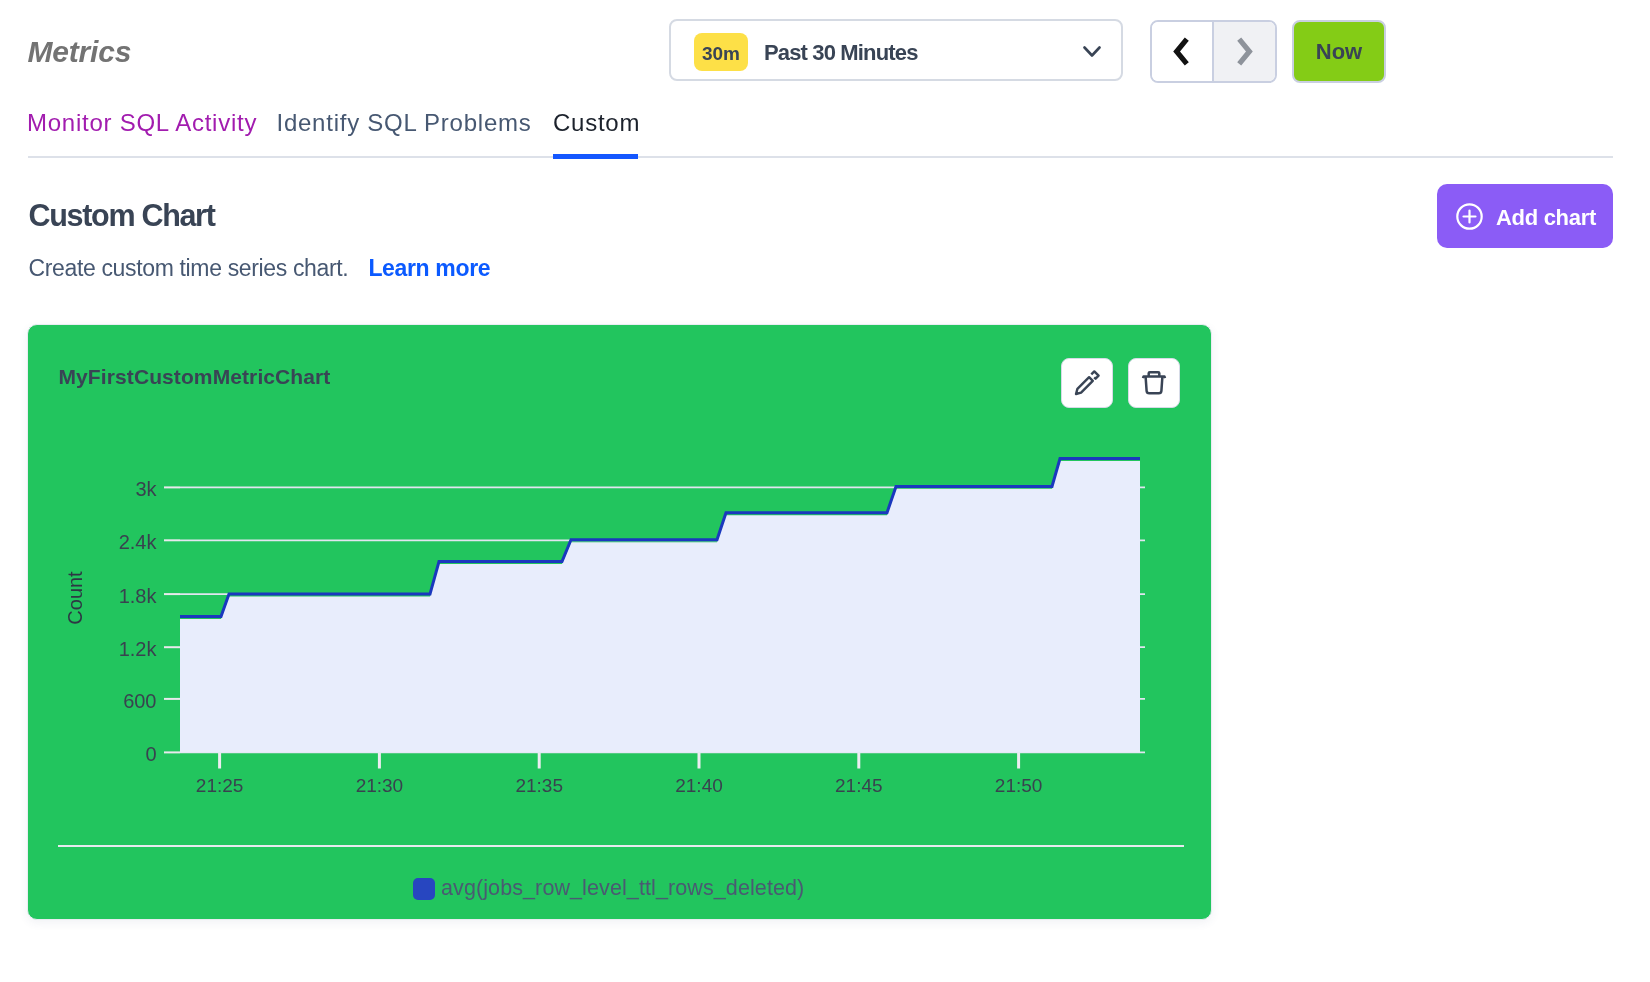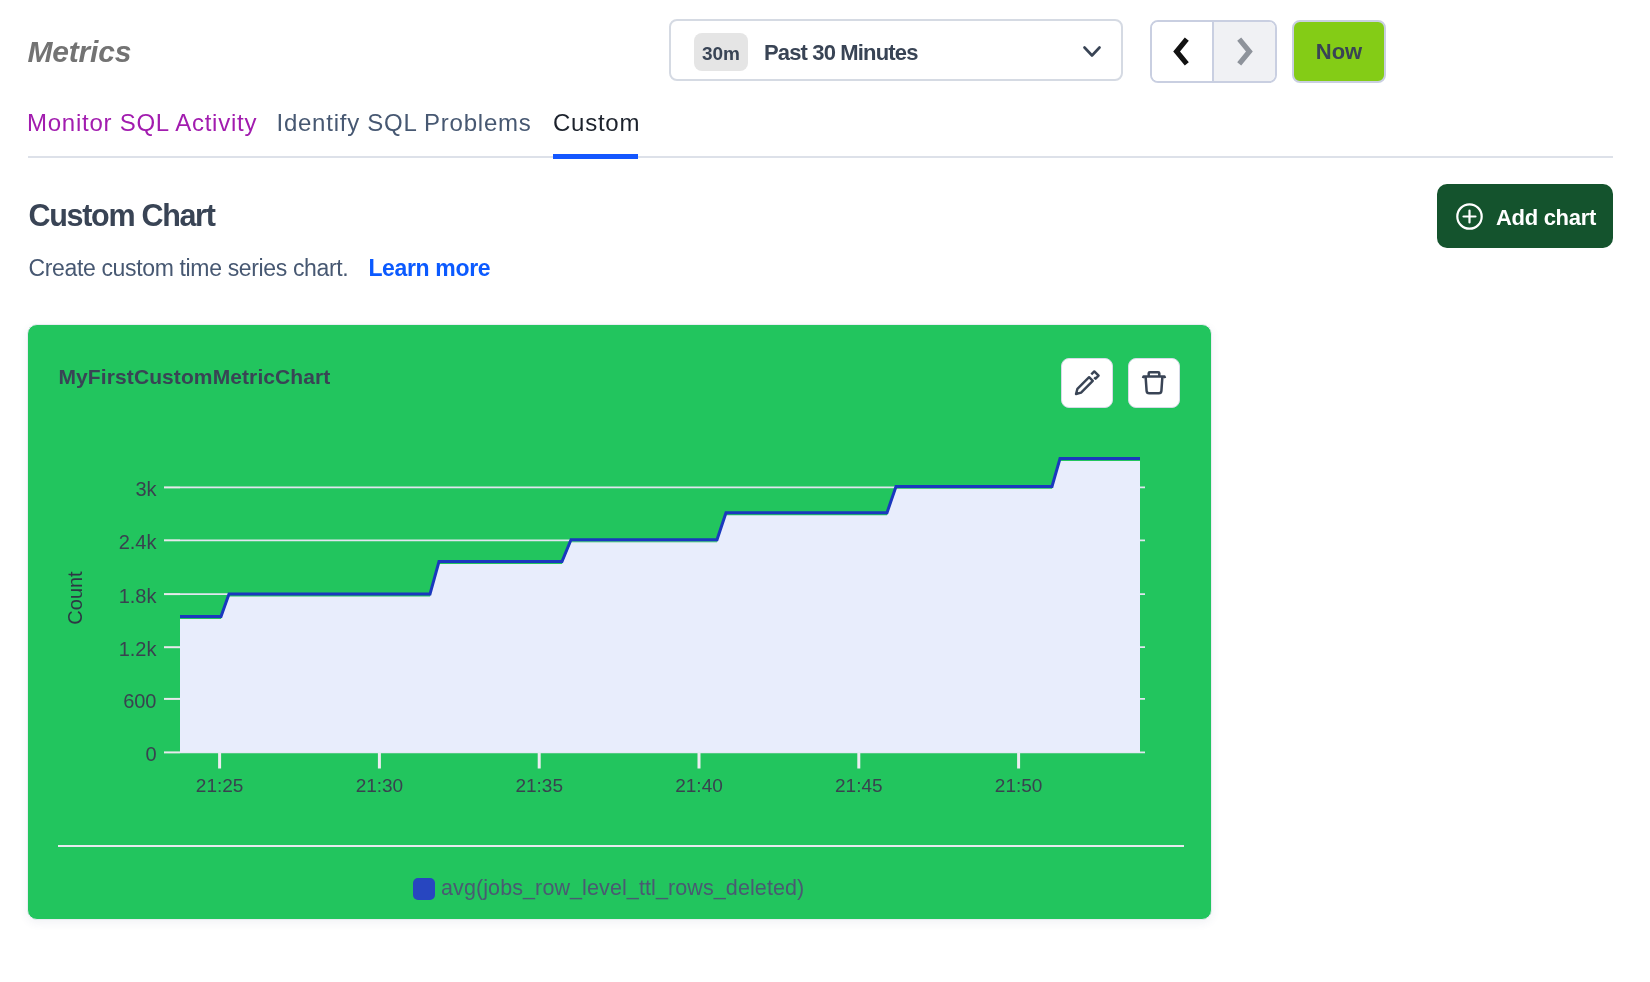--- a/index.html
+++ b/index.html
@@ -4,21 +4,21 @@
 <style>
 * { margin:0; padding:0; box-sizing:border-box; }
 html,body { width:1650px; height:982px; background:#ffffff; font-family:"Liberation Sans",sans-serif; position:relative; overflow:hidden; }
 .abs { position:absolute; }
 
 
 #h1-metrics { left:27.5px; top:36.6px; font-size:30px; line-height:30px; font-weight:700; color:#737373; letter-spacing:-0.2px;font-style:italic; }
 
 
 #dd { left:669px; top:19px; width:454px; height:62px; background:#fff; border:2px solid #d5dae3; border-radius:8px; }
-#dd-badge { left:694px; top:32.5px; width:54px; height:38px; background:#e5e5e5; border-radius:8px; text-align:center; line-height:41px; font-size:19px; font-weight:700; color:#394455; }
+#dd-badge { left:694px; top:32.5px; width:54px; height:38px; background:#fde047; border-radius:8px; text-align:center; line-height:41px; font-size:19px; font-weight:700; color:#394455; }
 #dd-label { left:764px; top:39.5px; font-size:22px; line-height:25px; font-weight:700; color:#394455; letter-spacing:-0.85px; }
 #dd-chev { left:1083px; top:46px; }
 
 
 #arrows { left:1150px; top:20px; width:127px; height:63px; border:2px solid #c9cfe1; border-radius:8px; overflow:hidden; display:flex; }
 #arrow-l { width:61.5px; height:100%; background:#fff; border-right:2px solid #c9cfe1; display:flex; align-items:center; justify-content:center; }
 #arrow-r { flex:1; height:100%; background:#f0f1f4; display:flex; align-items:center; justify-content:center; }
 #btn-now { left:1292px; top:20px; width:94px; height:63px; background:#84cc16; border:2px solid #c9cfe1; border-radius:8px; text-align:center; line-height:59px; font-size:22px; font-weight:700; color:#394455; }
 
 
@@ -26,21 +26,21 @@
 #tab1 { left:27px; color:#a21caf; }
 #tab2 { left:276.5px; color:#475872; }
 #tab3 { left:553px; color:#1c222c; }
 #tabline { left:28px; top:156px; width:1585px; height:2px; background:#dde1e9; }
 #tabul { left:552.5px; top:153.5px; width:85.5px; height:5.5px; background:#1457ff; }
 
 
 #h2-cc { left:28.5px; top:199.8px; font-size:30.5px; line-height:30.5px; font-weight:700; color:#394455; letter-spacing:-1.3px; }
 #para { left:28.5px; top:257px; font-size:23px; line-height:23px; color:#475872; letter-spacing:-0.35px; }
 #para a { color:#0b5aff; font-weight:700; text-decoration:none; margin-left:14px; }
-#btn-add { left:1437px; top:184px; width:176px; height:64px; background:#14532d; border-radius:10px; color:#fff; }
+#btn-add { left:1437px; top:184px; width:176px; height:64px; background:#8b5cf6; border-radius:10px; color:#fff; }
 #btn-add svg { position:absolute; left:19px; top:19px; }
 #btn-add span { position:absolute; left:59px; top:21px; font-size:22px; font-weight:700; line-height:25px; letter-spacing:-0.3px; }
 
 
 #card { left:27px; top:324px; width:1185px; height:596px; background:#22c55e; border:1.5px solid #e9ecf2; border-radius:10px; box-shadow:0 3px 10px rgba(60,70,110,0.07); }
 #card-title { left:30.5px; top:38.5px; font-size:21px; line-height:25px; font-weight:700; color:#394455; letter-spacing:0.1px; }
 .iconbtn { width:52px; height:50px; background:#fff; border:1.5px solid #d6dbe7; border-radius:8px; display:flex; align-items:center; justify-content:center; }
 #btn-edit { left:1033px; top:33px; }
 #btn-del { left:1100px; top:33px; }
 #divider { left:30px; top:520px; width:1126px; height:2px; background:#e7e9ef; }

